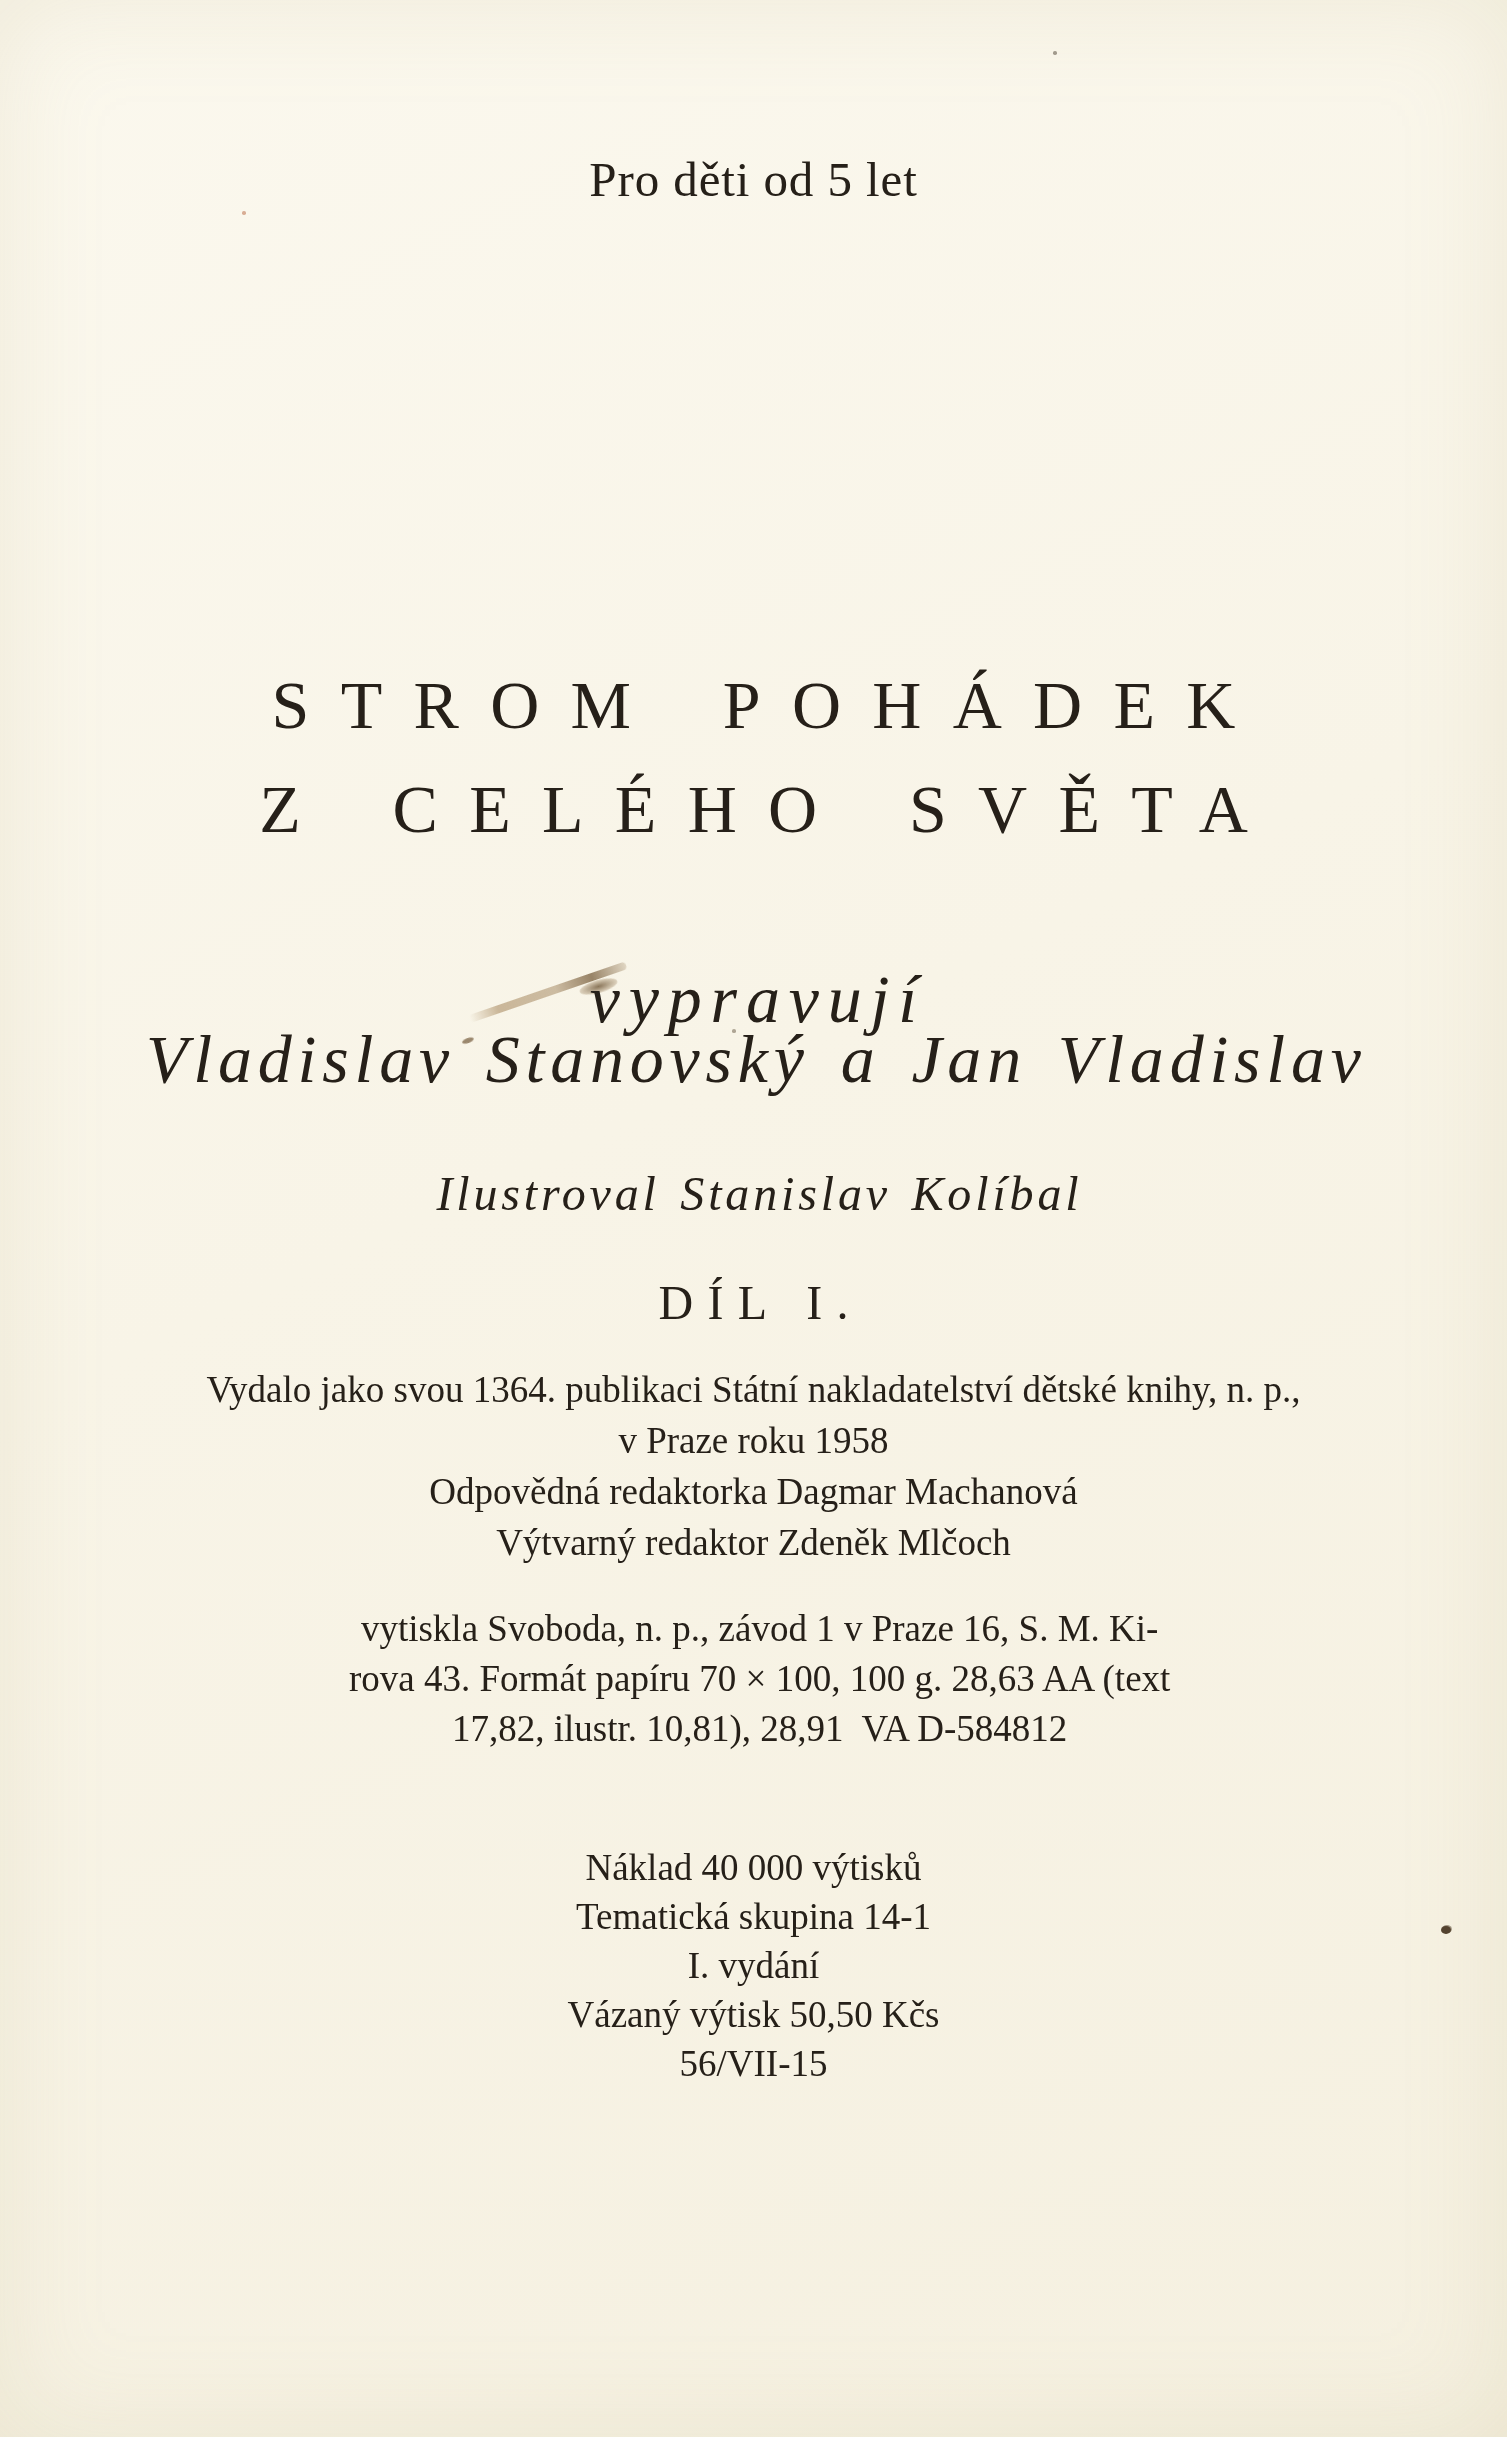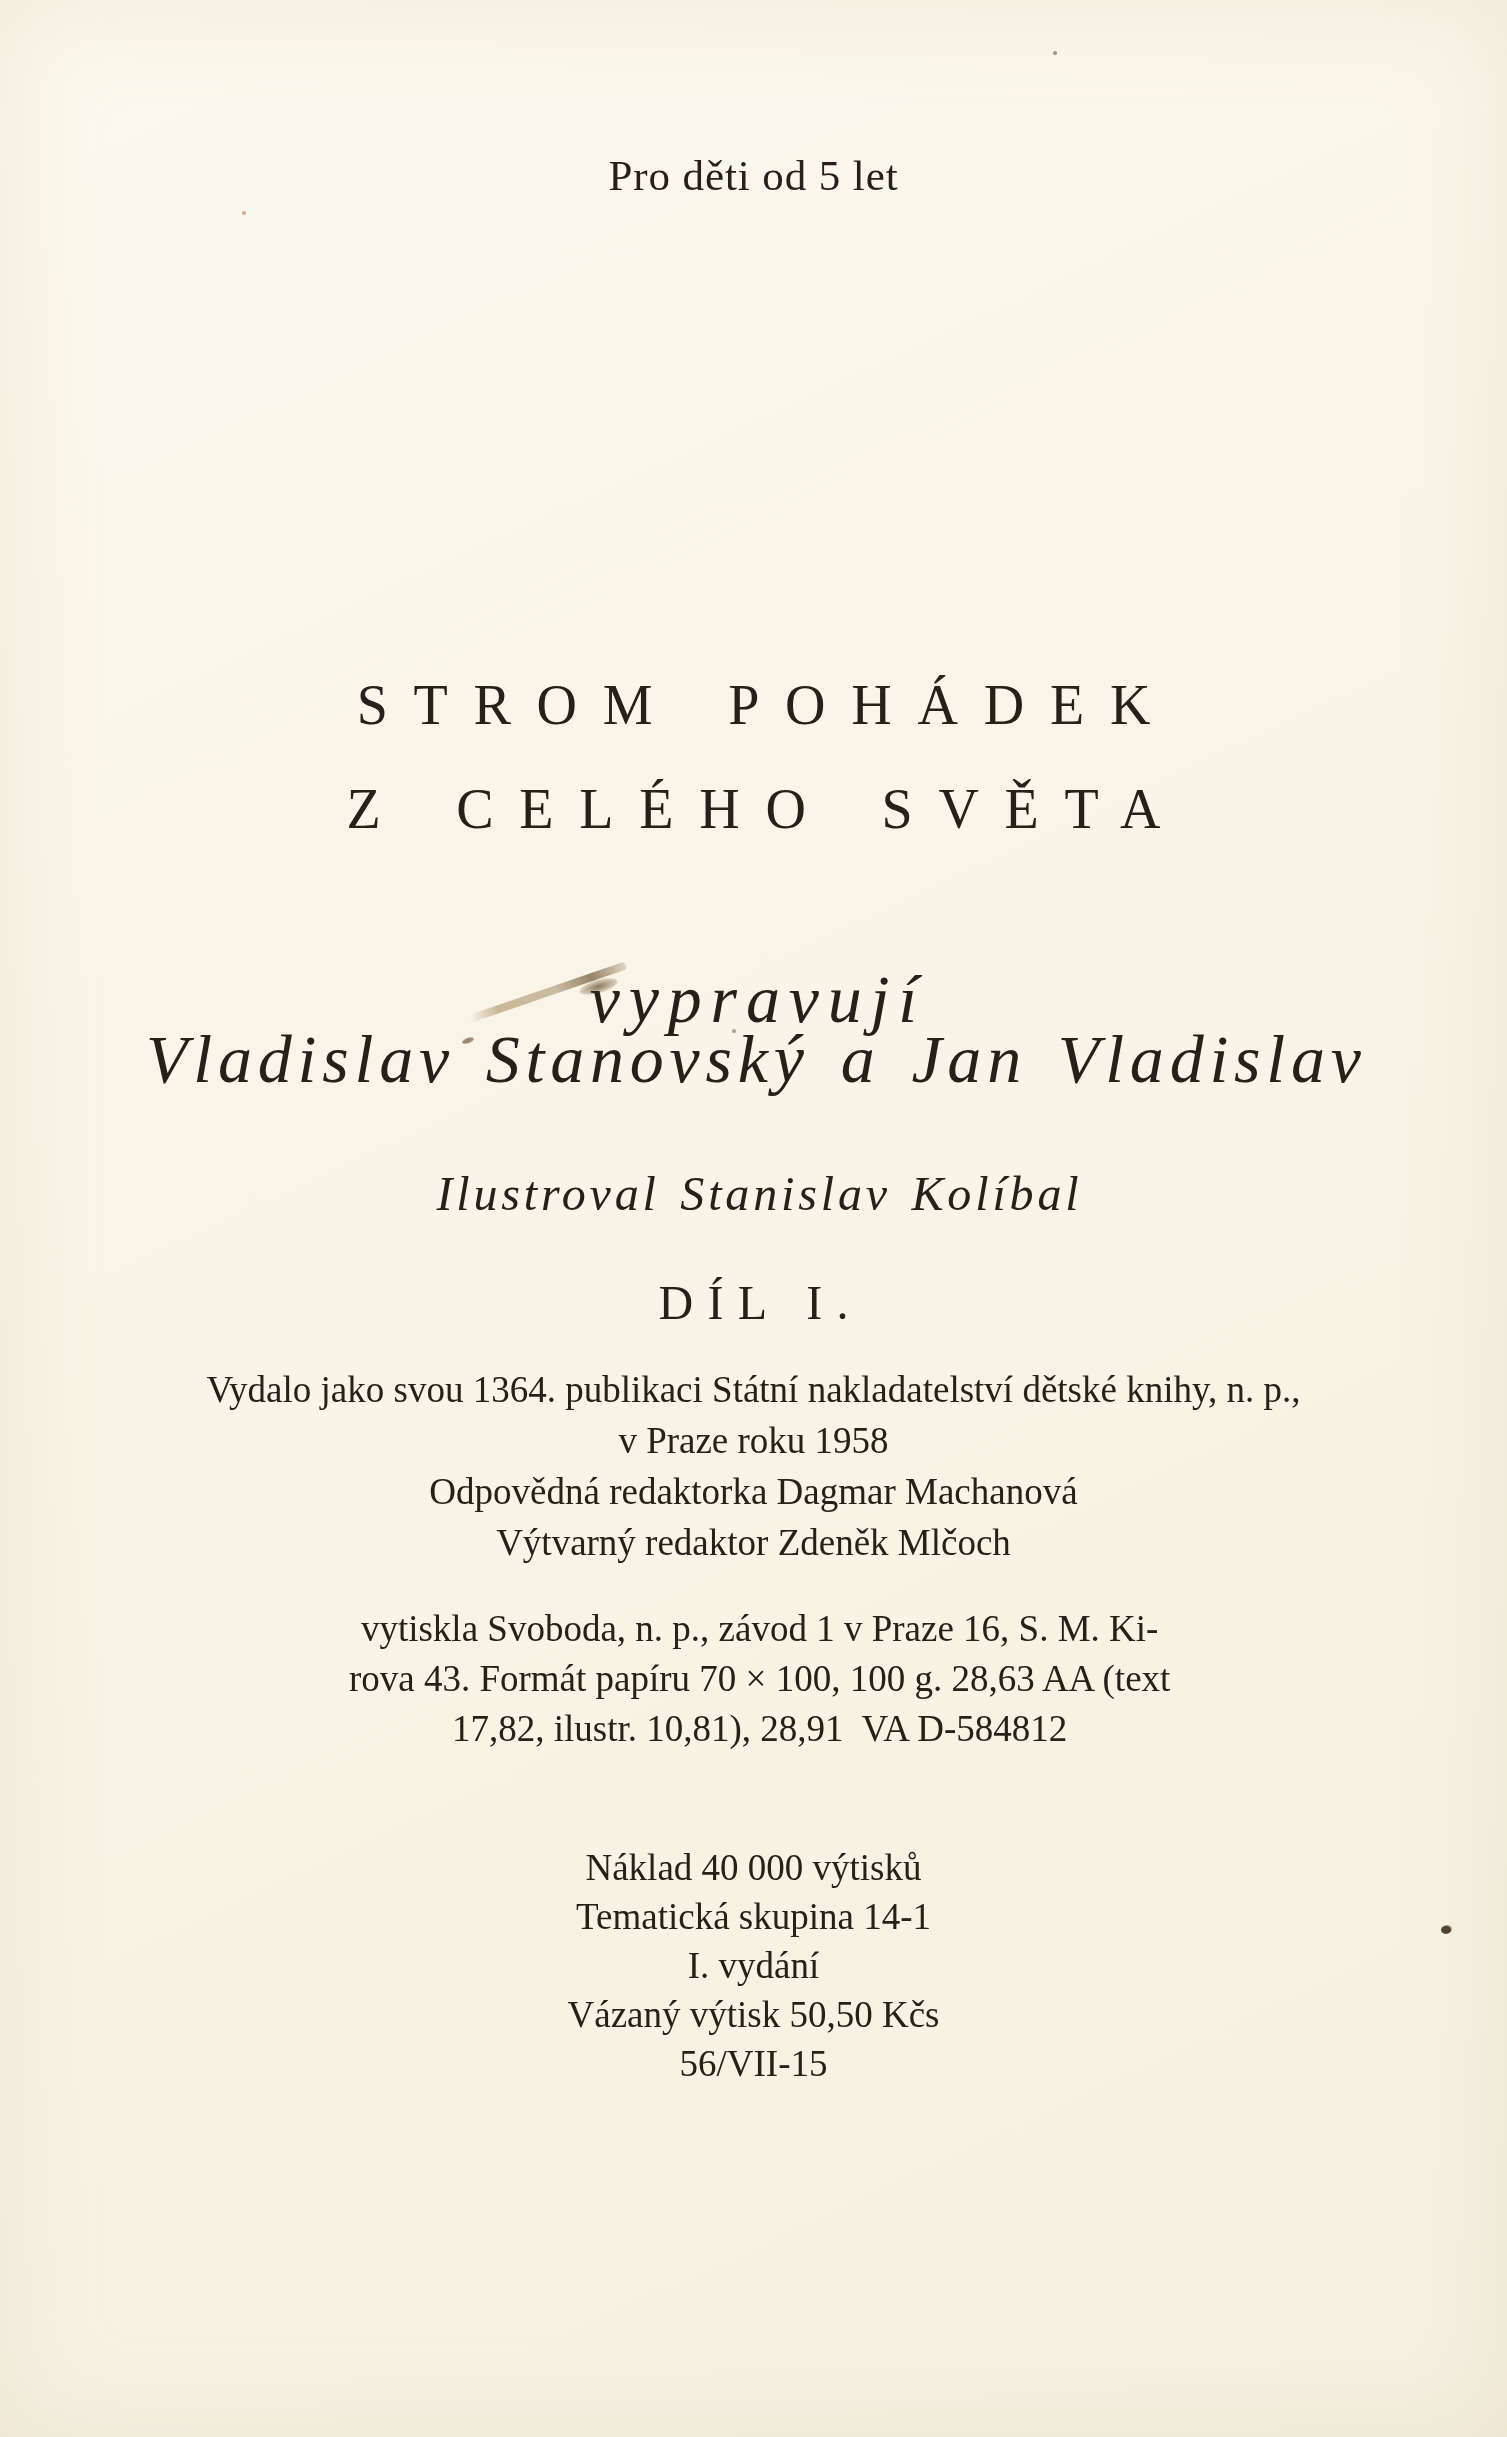--- a/index.html
+++ b/index.html
@@ -10,23 +10,23 @@
     margin:0 auto;
     background:linear-gradient(155deg, #fbf8ee 0%, #f8f4e7 45%, #f5f0e0 100%);
     box-shadow:inset 0 0 105px rgba(190,175,130,0.18);
     overflow:hidden;
     font-family:"Liberation Serif","DejaVu Serif",serif;
     color:#262019;
   }
   .line, .tline { white-space:pre; }
   .abs { position:absolute; left:0; right:0; text-align:center; }
 
-  .note { top:151px; font-size:43px; letter-spacing:0.9px; }
+  .note { top:151px; font-size:49px; letter-spacing:0.9px; }
 
-  .title-line { font-size:56px; line-height:81px; font-weight:400;
+  .title-line { font-size:68px; line-height:81px; font-weight:400;
                 letter-spacing:0.46em; word-spacing:0.18em; text-indent:0.46em; }
   .title-1 { top:665px; }
   .title-2 { top:769px; }
 
   .italic { font-style:italic; }
   .byline-intro { top:921px; font-size:68px; letter-spacing:0.13em; text-indent:0.13em;margin-top:39px; }
   .authors      { top:1020px; font-size:68px; letter-spacing:0.085em; word-spacing:0.12em; text-indent:0.085em; }
   .illustrator  { top:1166px; font-size:48px; letter-spacing:0.08em; word-spacing:0.10em; text-indent:0.08em;padding-left:8px; }
 
   .volume { top:1275px; font-size:48px; letter-spacing:0.30em; text-indent:0.30em; }

